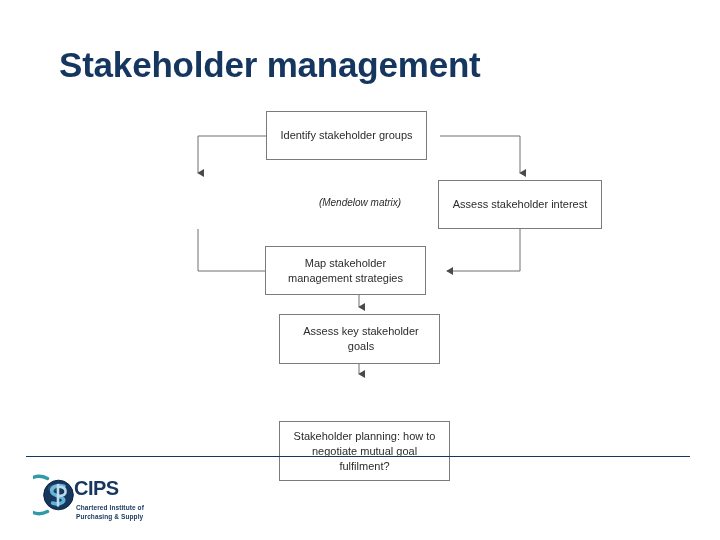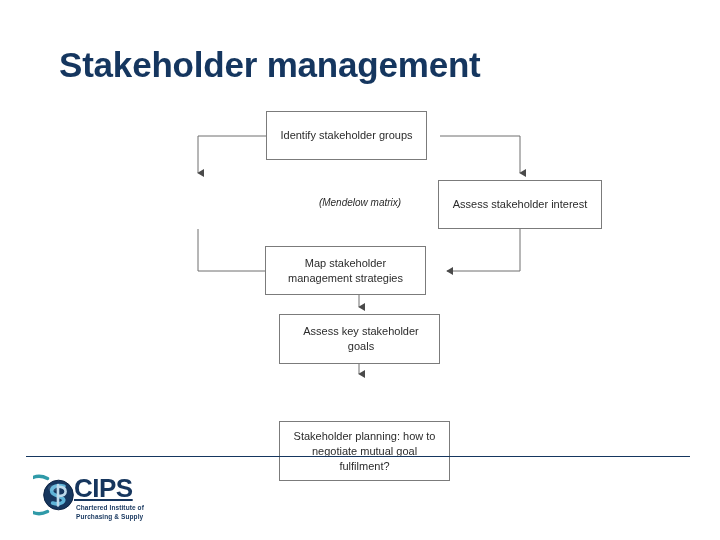--- a/index.html
+++ b/index.html
@@ -113,27 +113,26 @@
     position: absolute;
     left: 0px;
     top: 2px;
     width: 46px;
     height: 46px;
   }
   #logo-wordmark {
     position: absolute;
     left: 41px;
     top: 4px;
-    font-size: 26px;
+    font-size: 20px;
     font-weight: bold;
     color: #16365e;
     letter-spacing: -0.5px;
     line-height: 28px;
     white-space: nowrap;
-    text-decoration: underline;
   }
   #logo-tagline {
     position: absolute;
     left: 43px;
     top: 34px;
     font-size: 6.5px;
     font-weight: bold;
     color: #16365e;
     line-height: 8.5px;
     letter-spacing: 0.1px;

